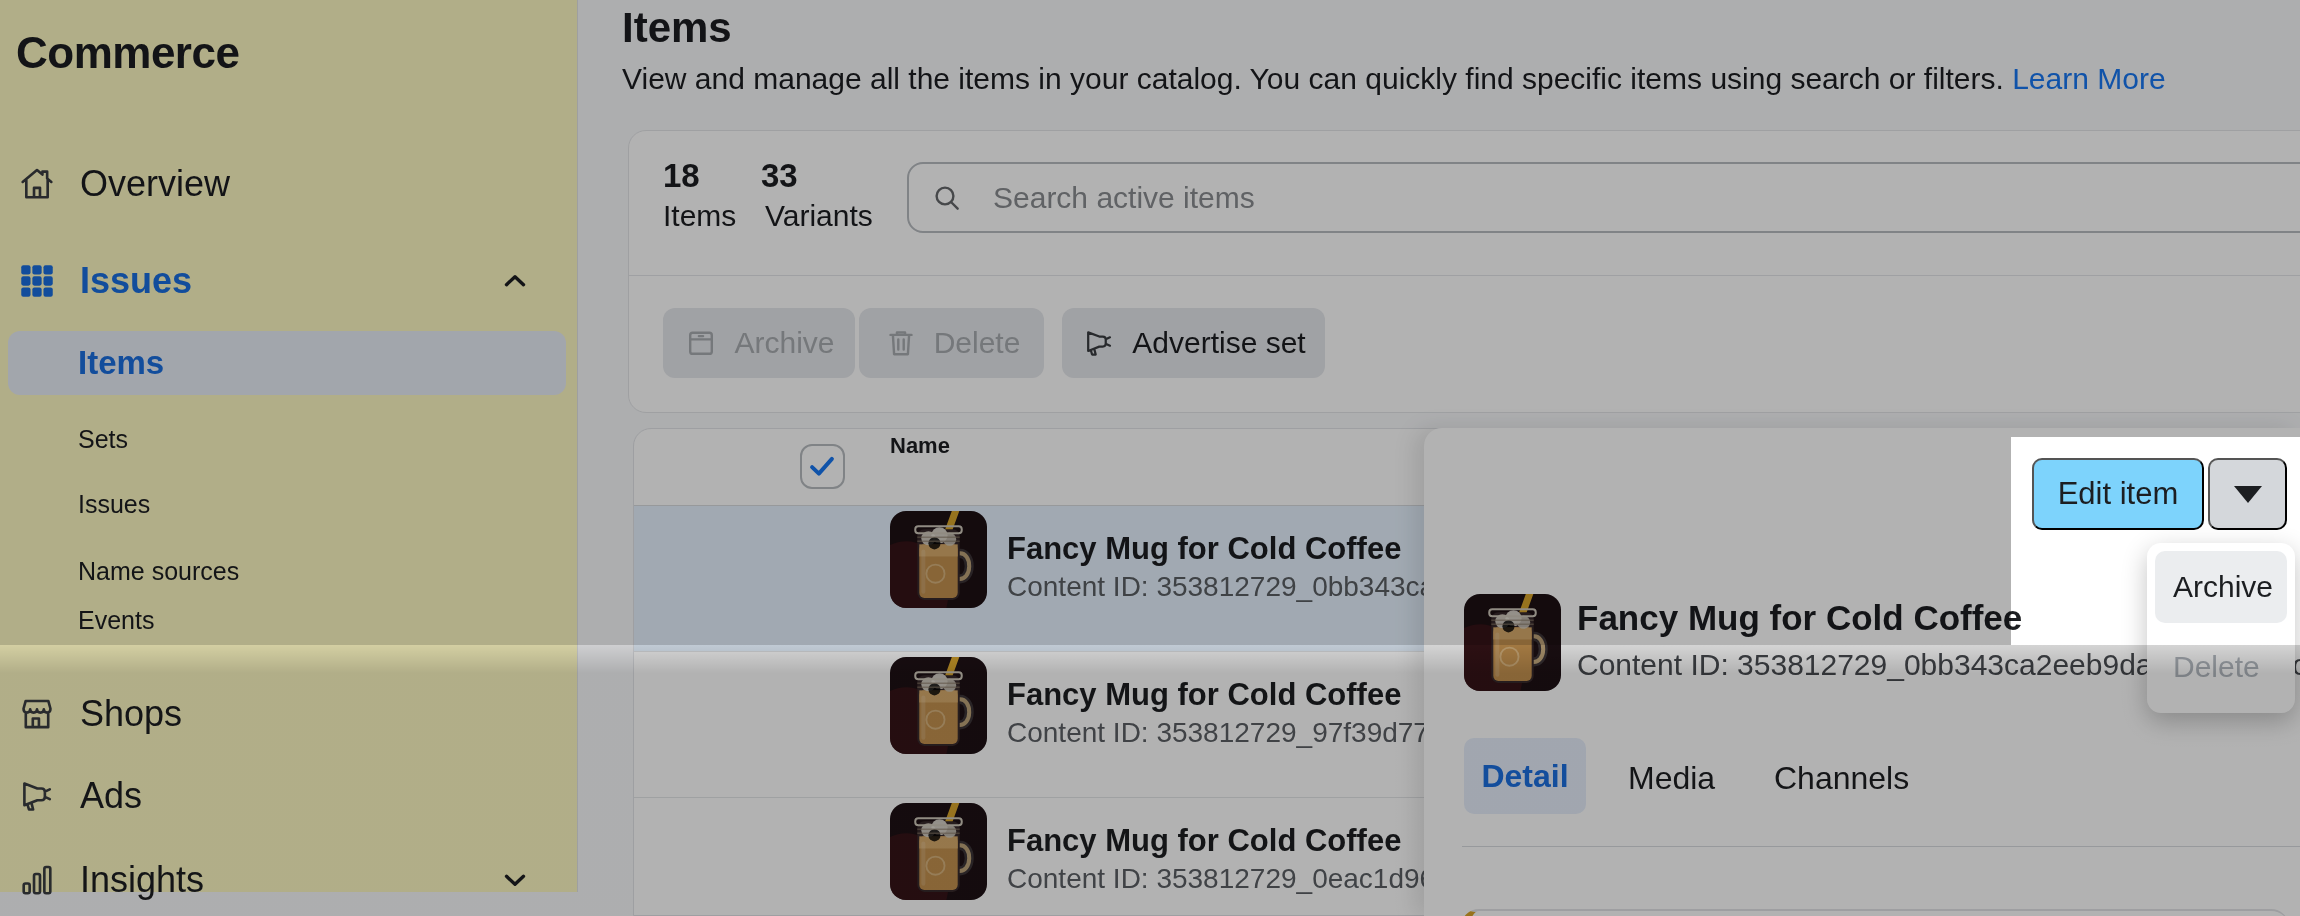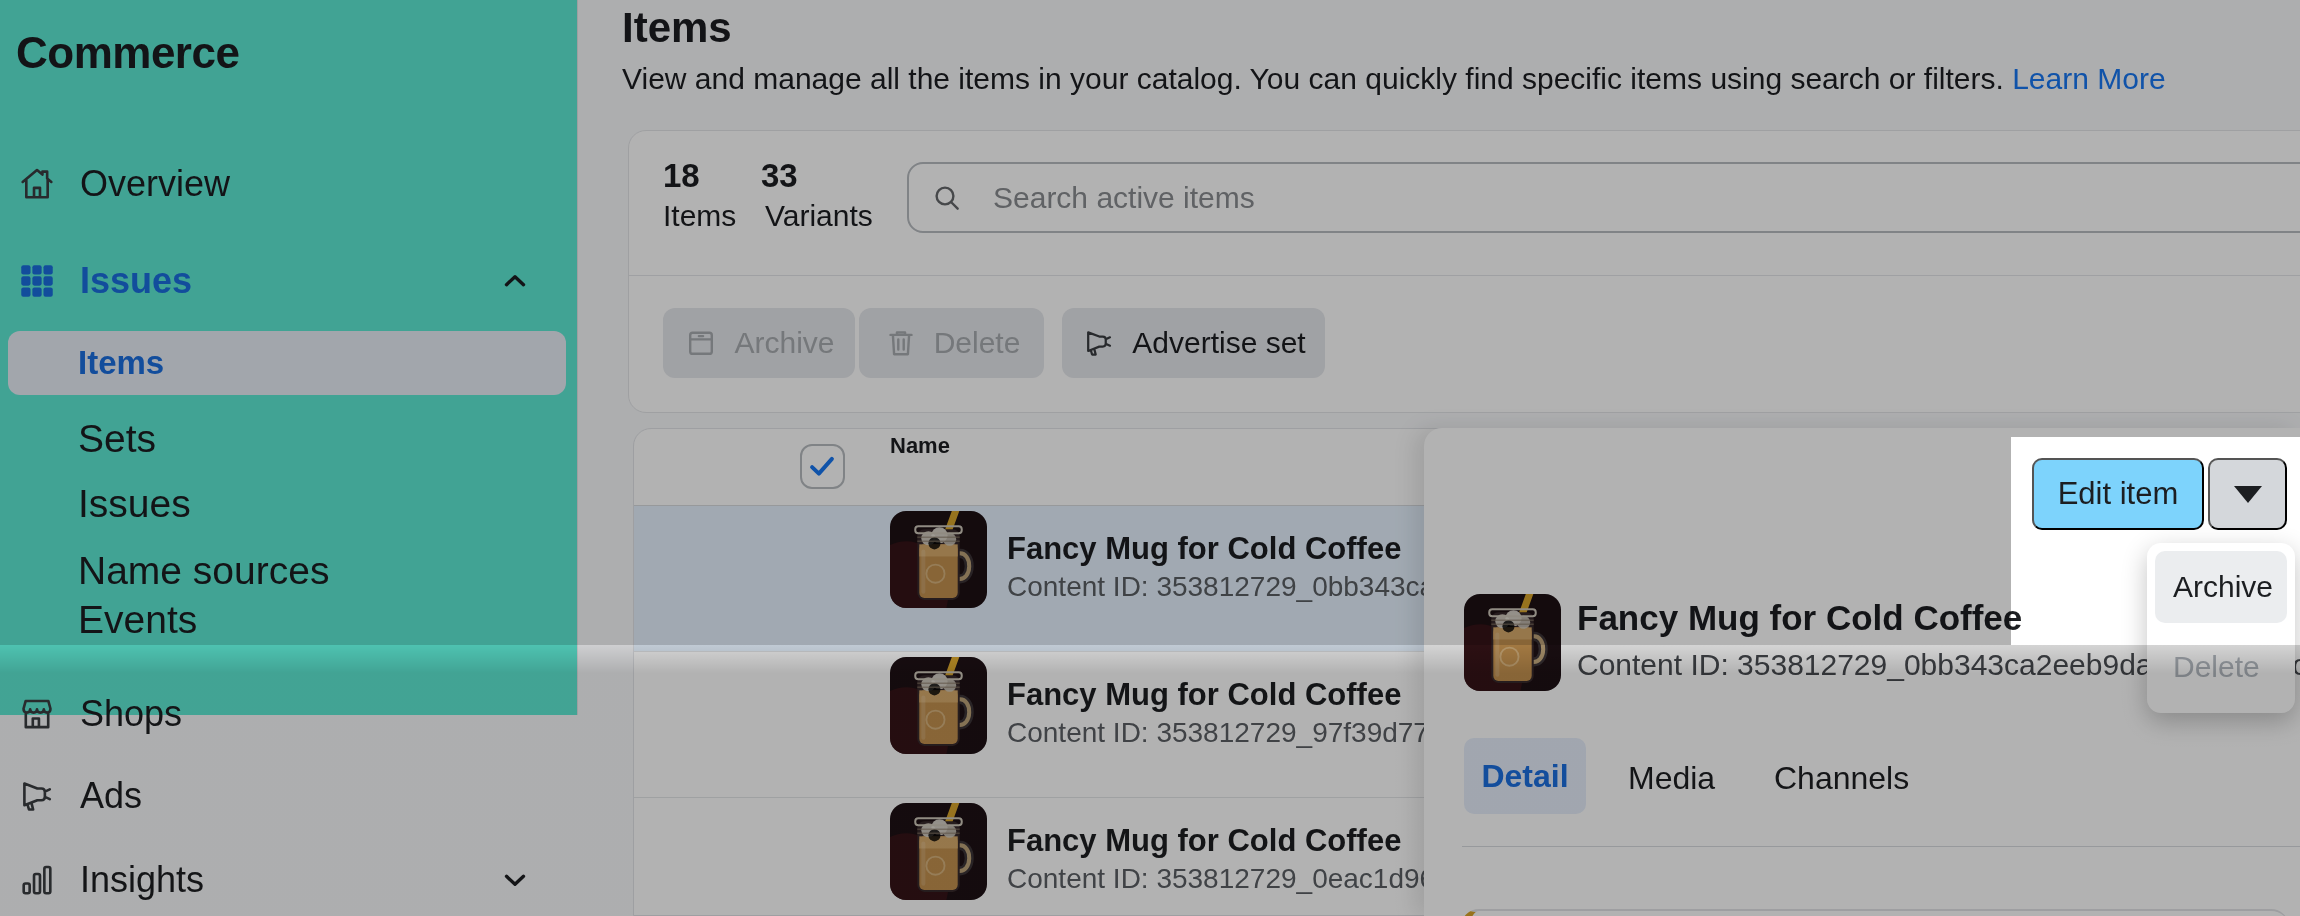--- a/index.html
+++ b/index.html
@@ -2,38 +2,38 @@
 <html><head>
 <meta charset="utf-8">
 <style>
   * { margin:0; padding:0; box-sizing:border-box; }
   html,body { background:#444; }
   .screen {
     position:relative; width:2300px; height:916px; overflow:hidden;
     background:#f8f9fb; font-family:"Liberation Sans", sans-serif; color:#1c1e21;
   }
   
-  .sidebar { position:absolute; left:0; top:0; width:578px; height:715px;
-             background:#5eead4; border-right:1px solid #e2e4e7; }
+  .sidebar { position:absolute; left:0; top:0; width:578px; height:892px;
+             background:#fef9c3; border-right:1px solid #e2e4e7; }
   .sb-title { position:absolute; left:16px; top:28px; font-size:44px; font-weight:bold; color:#1c1e21; letter-spacing:-0.5px; }
   .nav-row { position:absolute; left:0; width:578px; height:52px; display:flex; align-items:center; cursor:pointer; }
   .nav-row .nicon { width:42px; height:42px; margin-left:16px; flex:0 0 auto; }
   .nav-row .nlabel { margin-left:22px; font-size:36px; color:#1c1e21; }
   .nav-row .chev { position:absolute; left:498px; width:34px; height:34px; }
   .nav-overview { top:158px; }
   .nav-catalog  { top:255px; }
   .nav-catalog .nlabel { color:#1b6fe0; font-weight:bold; }
   .nav-shops    { top:688px; }
   .nav-ads      { top:770px; }
   .nav-insights { top:854px; }
   .sub-pill { position:absolute; left:8px; top:331px; width:558px; height:64px;
               background:#e9eef7; border-radius:12px; display:flex; align-items:center; cursor:pointer; }
   .sub-pill .slabel { margin-left:70px; font-size:33px; font-weight:bold; color:#1b6fe0; }
   .sub-row { position:absolute; left:0; width:578px; height:52px; display:flex; align-items:center; cursor:pointer; }
-  .sub-row .slabel { margin-left:78px; font-size:39px; color:#1c1e21; }
+  .sub-row .slabel { margin-left:78px; font-size:25px; color:#1c1e21; }
   .sub-sets   { top:413px; } .sub-issues { top:478px; }
   .sub-data   { top:545px; } .sub-events { top:594px; }
 
   
   .page-title { position:absolute; left:622px; top:4px; font-size:42px; font-weight:bold; }
   .page-desc  { position:absolute; left:622px; top:62px; font-size:30px; color:#1c1e21; }
   .learn-more { color:#1877f2; cursor:pointer; }
 
   
   .card-toolbar { position:absolute; left:628px; top:130px; width:1690px; height:283px;

